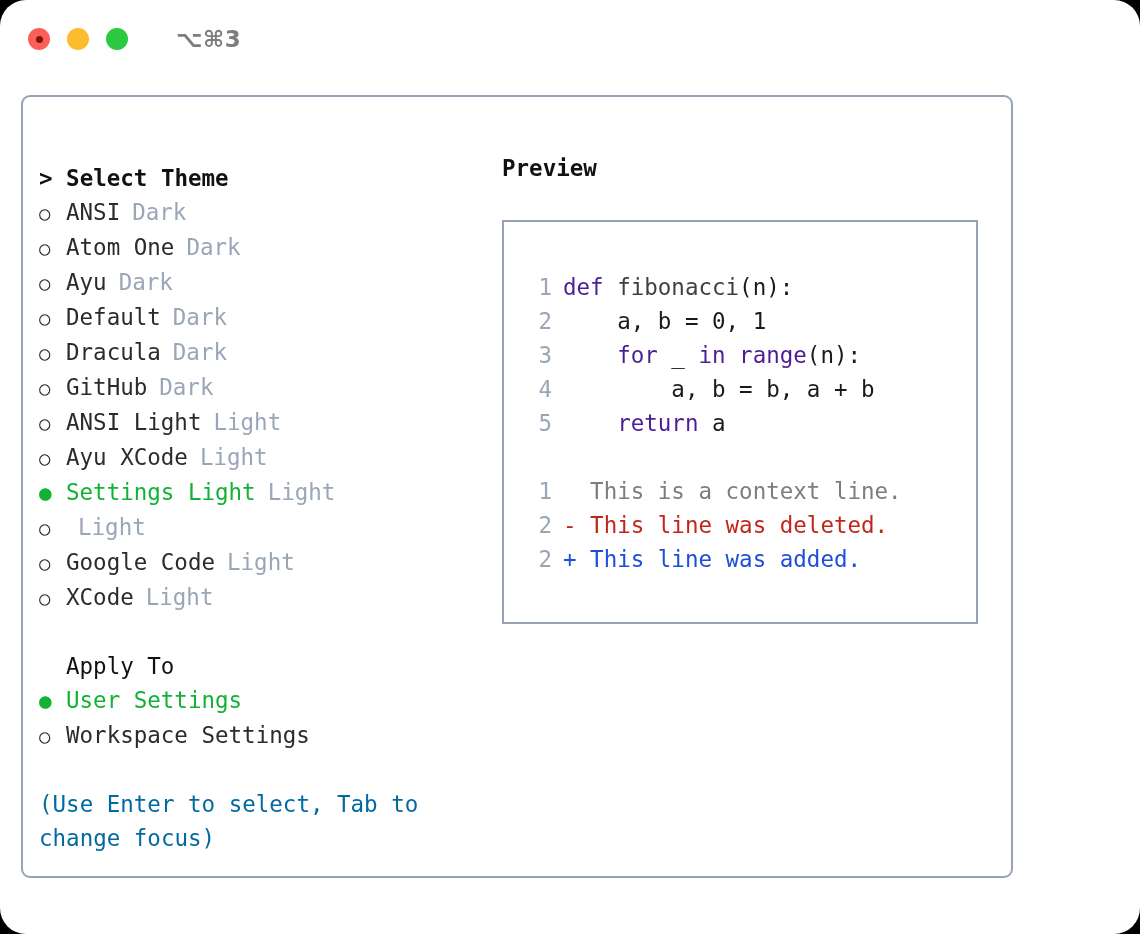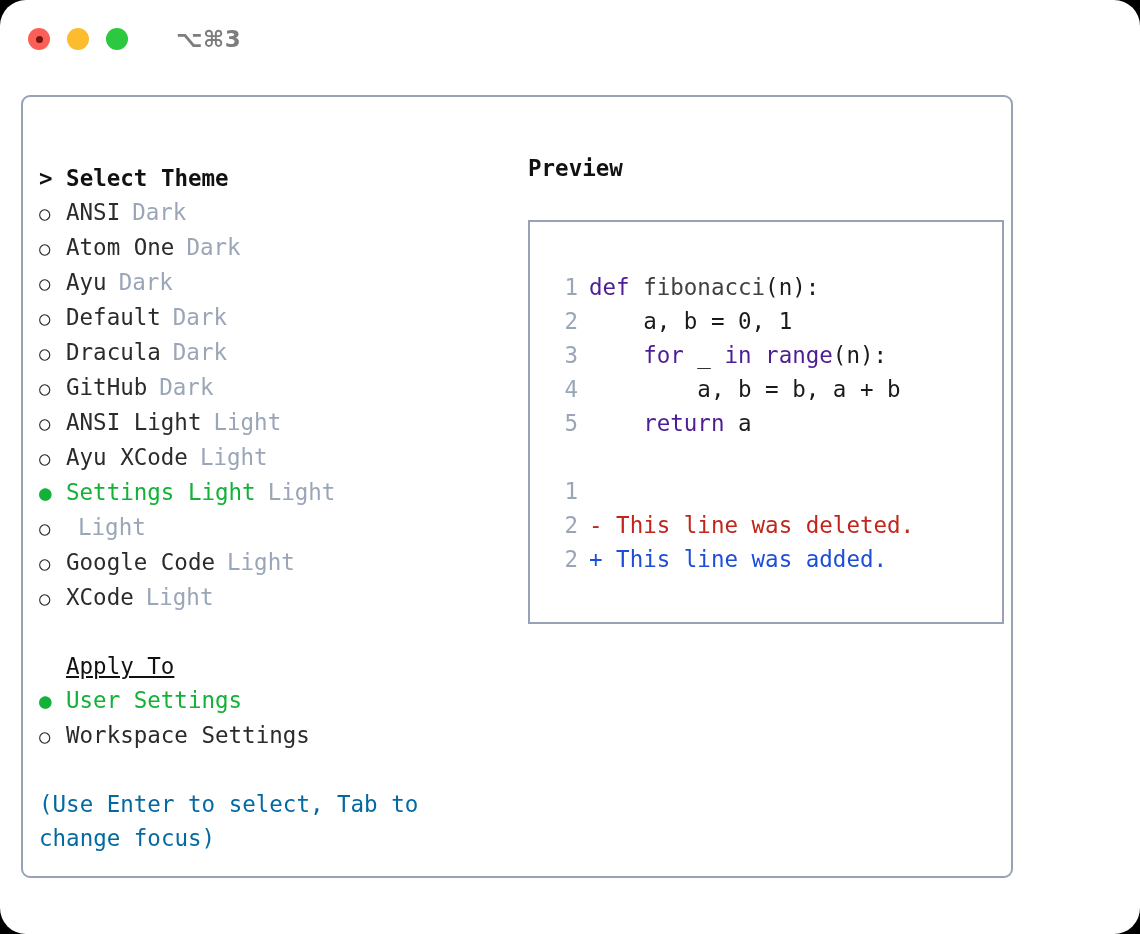--- a/index.html
+++ b/index.html
@@ -87,21 +87,21 @@
     top: 64px;
     width: 460px;
   }
   .section-head {
     font-size: 22.5px;
     font-weight: bold;
     color: #111111;
     line-height: 34px;
     white-space: pre;
   }
-  .section-head.indented { padding-left: 27px; font-weight: normal; text-decoration: underline; }
+  .section-head.indented { padding-left: 27px; font-weight: normal; }
 
   .opt {
     display: flex;
     align-items: baseline;
     line-height: 34px;
     font-size: 22.5px;
     white-space: pre;
   }
   .marker {
     width: 27px;
@@ -124,21 +124,21 @@
     margin-top: 34px;
     font-size: 22.5px;
     line-height: 34px;
     color: #0369a1;
     width: 420px;
   }
 
   
   .right-col {
     position: absolute;
-    left: 505px;
+    left: 479px;
     top: 54px;
     width: 490px;
   }
   .preview-title {
     font-size: 22.5px;
     font-weight: bold;
     color: #111111;
     line-height: 34px;
   }
   .preview-box {
@@ -224,21 +224,21 @@
       <div class="preview-box">
         <div id="code-lines">
             <div class="code-line"><span class="lineno">1</span><span class="code-text"><span class="kw">def</span><span class="pl"> </span><span class="fn">fibonacci</span><span class="pl">(n):</span></span></div>
             <div class="code-line"><span class="lineno">2</span><span class="code-text"><span class="pl">    a, b = 0, 1</span></span></div>
             <div class="code-line"><span class="lineno">3</span><span class="code-text"><span class="pl">    </span><span class="kw">for</span><span class="pl"> _ </span><span class="kw">in</span><span class="pl"> </span><span class="kw">range</span><span class="pl">(n):</span></span></div>
             <div class="code-line"><span class="lineno">4</span><span class="code-text"><span class="pl">        a, b = b, a + b</span></span></div>
             <div class="code-line"><span class="lineno">5</span><span class="code-text"><span class="pl">    </span><span class="kw">return</span><span class="pl"> a</span></span></div>
           </div>
         <div class="diff-gap"></div>
         <div id="diff-lines">
-            <div class="code-line"><span class="lineno">1</span></div>
+            <div class="code-line"><span class="lineno">1</span><span class="code-text ctx">  This is a context line.</span></div>
             <div class="code-line"><span class="lineno">2</span><span class="code-text del">- This line was deleted.</span></div>
             <div class="code-line"><span class="lineno">2</span><span class="code-text add">+ This line was added.</span></div>
           </div>
       </div>
     </div>
 
   </div>
 </div>
 
 </body></html>

